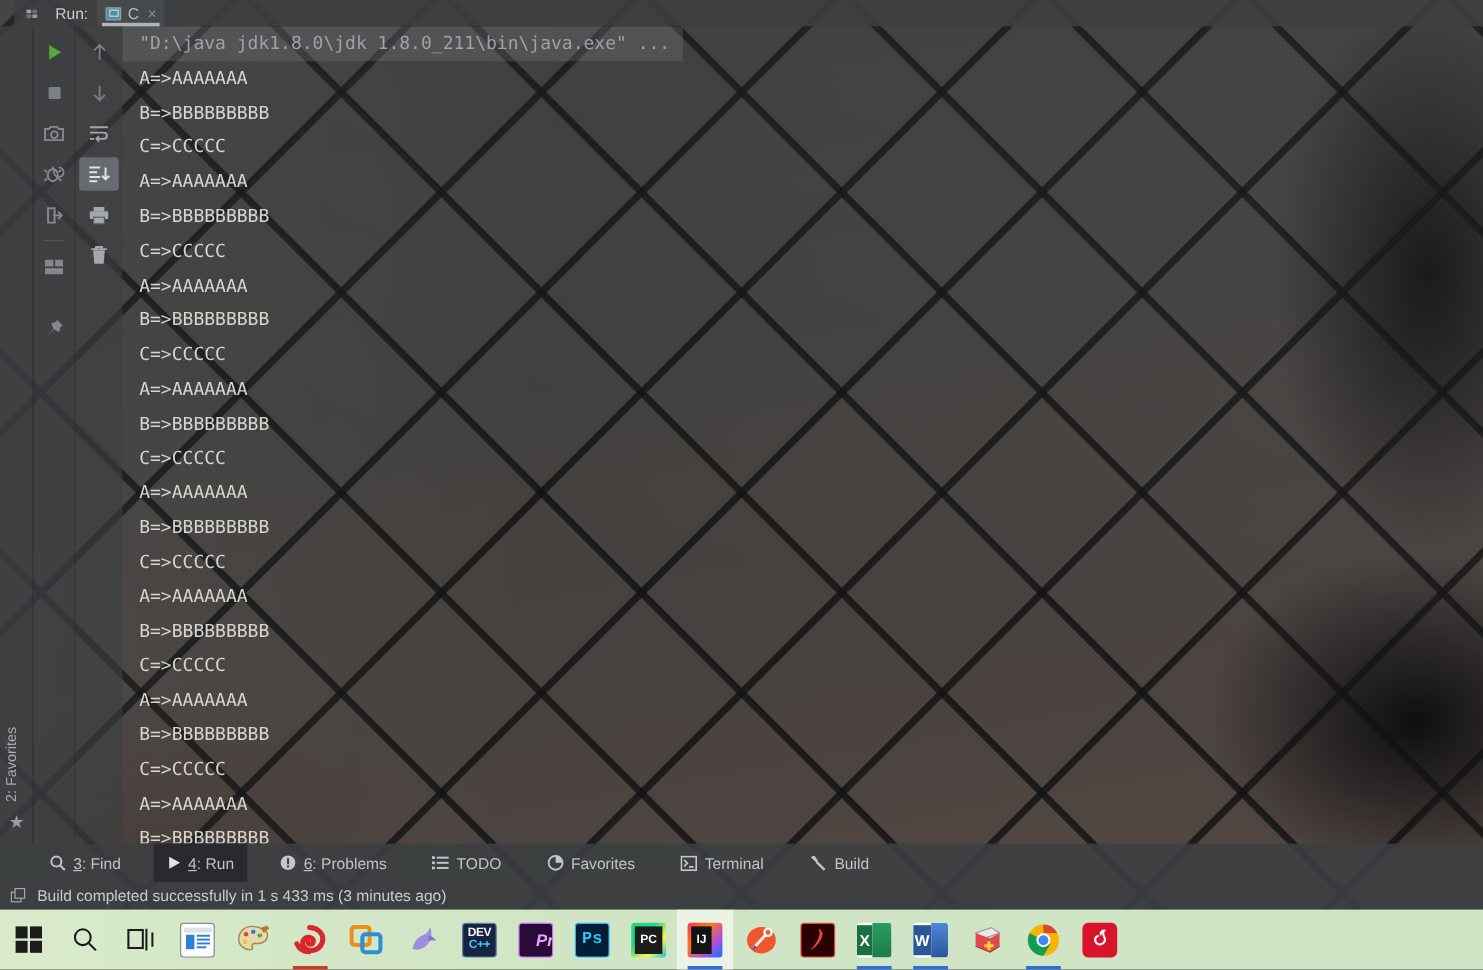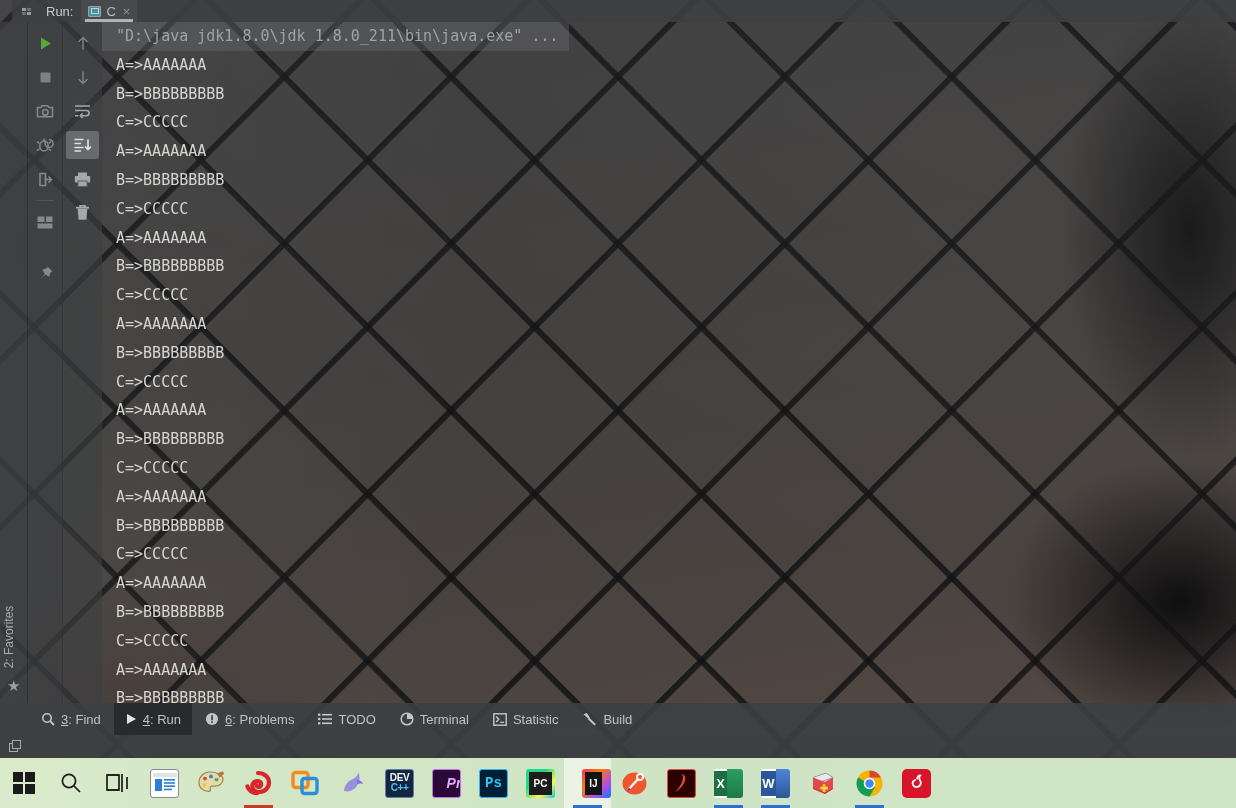--- a/index.html
+++ b/index.html
@@ -122,21 +122,21 @@
   .cline.cmd {
     color:#a0a3a5;
     background:rgba(120,124,126,0.30);
     display:inline-block; padding-right:10px;
   }
 
   
   #bottombar {
     position:absolute; left:0; top:703px; width:1236px; height:32px;
     background:rgba(60,63,65,0.90);
-    display:flex; align-items:center; padding-left:30px; gap:2px;
+    display:flex; align-items:center; padding-left:30px; gap:16px;
   }
   .btab {
     height:32px; display:flex; align-items:center; gap:6px;
     padding:0 11px; color:#bfc3c5; font-size:13px; white-space:nowrap;
   }
   .btab.active { background:rgba(38,40,42,0.88); }
   .btab u { text-decoration:underline; }
 
   
   #statusbar {
@@ -155,21 +155,21 @@
   
   #taskbar {
     position:absolute; left:0; top:758px; width:1236px; height:50px;
     background:linear-gradient(90deg,#d9ebca 0%, #d3e7c6 20%, #cfe4c4 55%, #cfe6c6 100%);
     display:flex; align-items:center;
   }
   .tbi {
     width:47px; height:50px; position:relative;
     display:flex; align-items:center; justify-content:center;
   }
-  .tbi.active { background:rgba(255,255,255,0.55);justify-content:flex-end; }
+  .tbi.active { background:rgba(255,255,255,0.55); }
   .tbi .under {
     position:absolute; bottom:0; height:3px; left:9px; right:9px; background:#2e6fd0;
   }
   .tbi .under.red { background:#c83c28; }
   .ico { width:29px; height:29px; border-radius:3px; display:flex;
          align-items:center; justify-content:center; color:#fff;
          font-size:13px; font-weight:bold; position:relative; overflow:hidden; }
 
   .start-ico { width:22px; height:22px; display:grid;
     grid-template-columns:10px 10px; grid-template-rows:10px 10px; gap:2px; }
@@ -362,47 +362,48 @@
         </span>
         <span>TODO</span>
       </div>
       <div class="btab">
         <span style="display: flex; align-items: center;">
           <svg width="14" height="14" viewBox="0 0 14 14">
             <circle cx="7" cy="7" r="5.8" fill="none" stroke="#c3c7c9" stroke-width="1.5"></circle>
             <path d="M7 7V1.2A5.8 5.8 0 0 1 12.8 7z" fill="#c3c7c9"></path>
           </svg>
         </span>
-        <span>Terminal</span>
+        <span>Favorites</span>
       </div>
       <div class="btab">
         <span style="display: flex; align-items: center;">
           <svg width="14" height="13" viewBox="0 0 14 13">
             <rect x="0.8" y="0.8" width="12.4" height="11.4" fill="none" stroke="#c3c7c9" stroke-width="1.4"></rect>
             <path d="M3.2 3.6l2.6 2.7-2.6 2.7M7.2 9.4h3.8" stroke="#c3c7c9" stroke-width="1.4" fill="none"></path>
           </svg>
         </span>
-        <span>Statistic</span>
+        <span>Terminal</span>
       </div>
       <div class="btab">
         <span style="display: flex; align-items: center;">
           <svg width="15" height="14" viewBox="0 0 15 14">
             <path d="M1.5 2.2l3.3-1.1 3 4.4-1.5 1.2z" fill="#c3c7c9"></path>
             <path d="M6.4 6.3l6.8 6.6" stroke="#c3c7c9" stroke-width="2" fill="none"></path>
           </svg>
         </span>
         <span>Build</span>
       </div>
     </div>
 
   <div id="statusbar">
     <span class="winsq">
         <i class="b"></i>
         <i class="f"></i>
       </span>
+    <span>Build completed successfully in 1 s 433 ms (3 minutes ago)</span>
   </div>
 </div>
 
 <div id="taskbar">
     <div class="tbi">
       <span style="display: flex; align-items: center; justify-content: center;">
         <span class="start-ico">
           <i></i>
           <i></i>
           <i></i>

